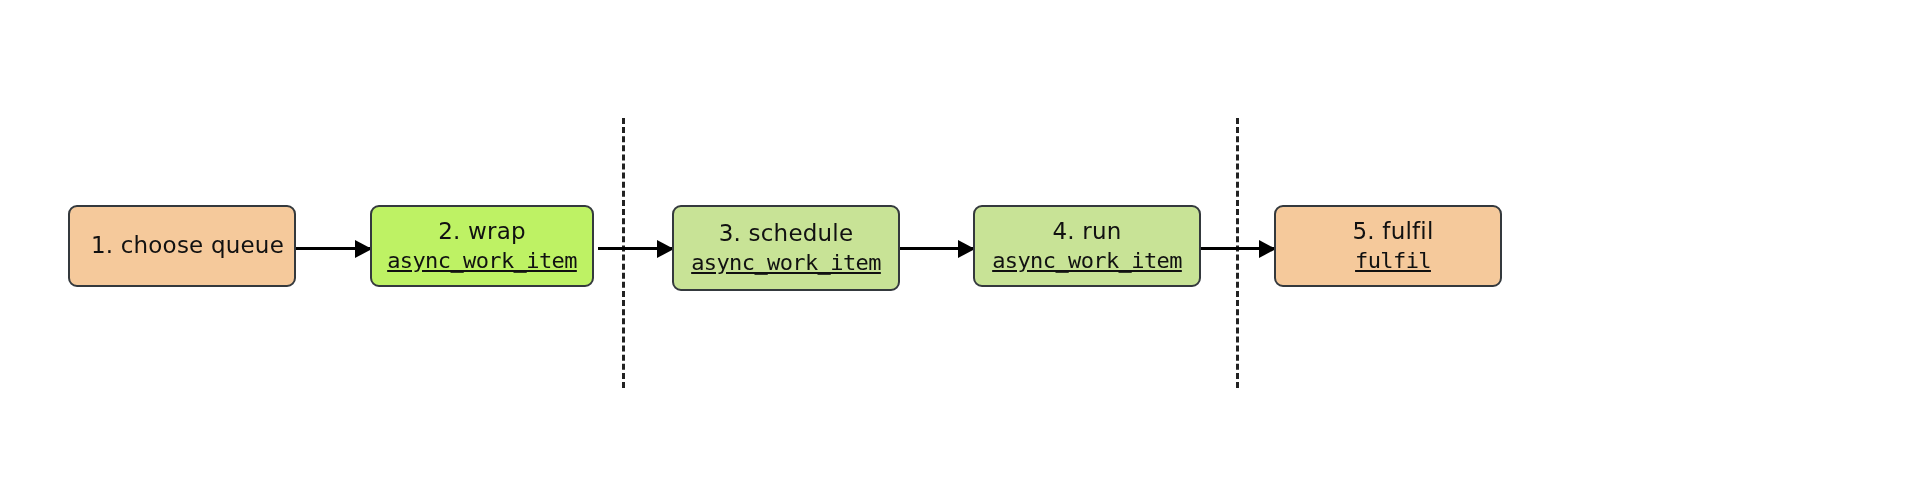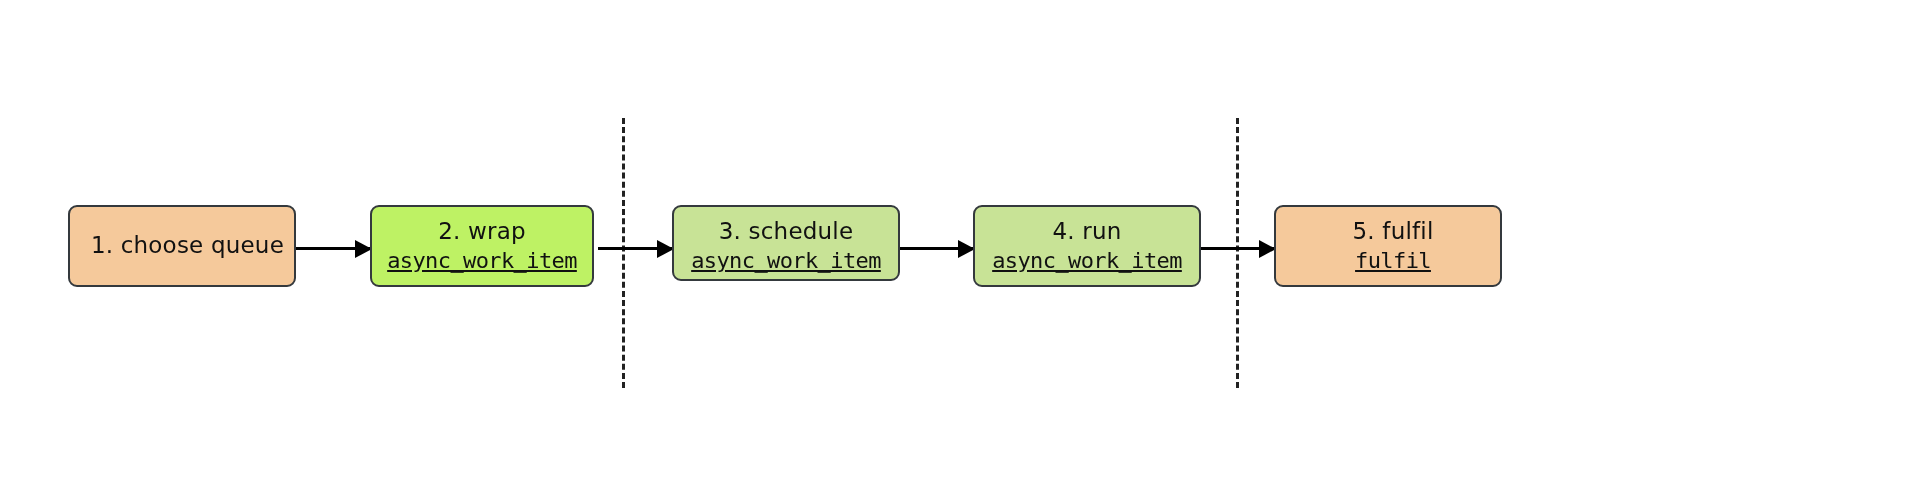--- a/index.html
+++ b/index.html
@@ -97,21 +97,21 @@
     <div class="arrow" style="left: 598px; width: 74px; background: rgb(0, 0, 0);"></div>
     <div class="arrow" style="left: 900px; width: 73px; background: rgb(0, 0, 0);"></div>
     <div class="arrow" style="left: 1201px; width: 73px; background: rgb(0, 0, 0);"></div>
     <div class="node single" style="left: 68px; top: 205px; width: 228px; height: 82px; background: rgb(245, 201, 155); border-color: rgb(52, 57, 61); align-items: flex-end;">
       <span class="line1">1. choose queue</span>
     </div>
     <div class="node" style="left: 370px; top: 205px; width: 224px; height: 82px; background: #bef264; border-color: rgb(52, 57, 61);">
       <span class="line1">2. wrap</span>
       <span class="line2">async_work_item</span>
     </div>
-    <div class="node" style="left: 672px; top: 205px; width: 228px; height: 76px; background: rgb(200, 227, 150); border-color: rgb(52, 57, 61); justify-content: flex-end;">
+    <div class="node" style="left: 672px; top: 205px; width: 228px; height: 86px; background: rgb(200, 227, 150); border-color: rgb(52, 57, 61);">
       <span class="line1">3. schedule</span>
       <span class="line2">async_work_item</span>
     </div>
     <div class="node" style="left: 973px; top: 205px; width: 228px; height: 82px; background: rgb(200, 227, 150); border-color: rgb(52, 57, 61);">
       <span class="line1">4. run</span>
       <span class="line2">async_work_item</span>
     </div>
     <div class="node" style="left: 1274px; top: 205px; width: 228px; height: 82px; background: rgb(245, 201, 155); border-color: rgb(52, 57, 61); padding-left: 20px;">
       <span class="line1">5. fulfil</span>
       <span class="line2">fulfil</span>

